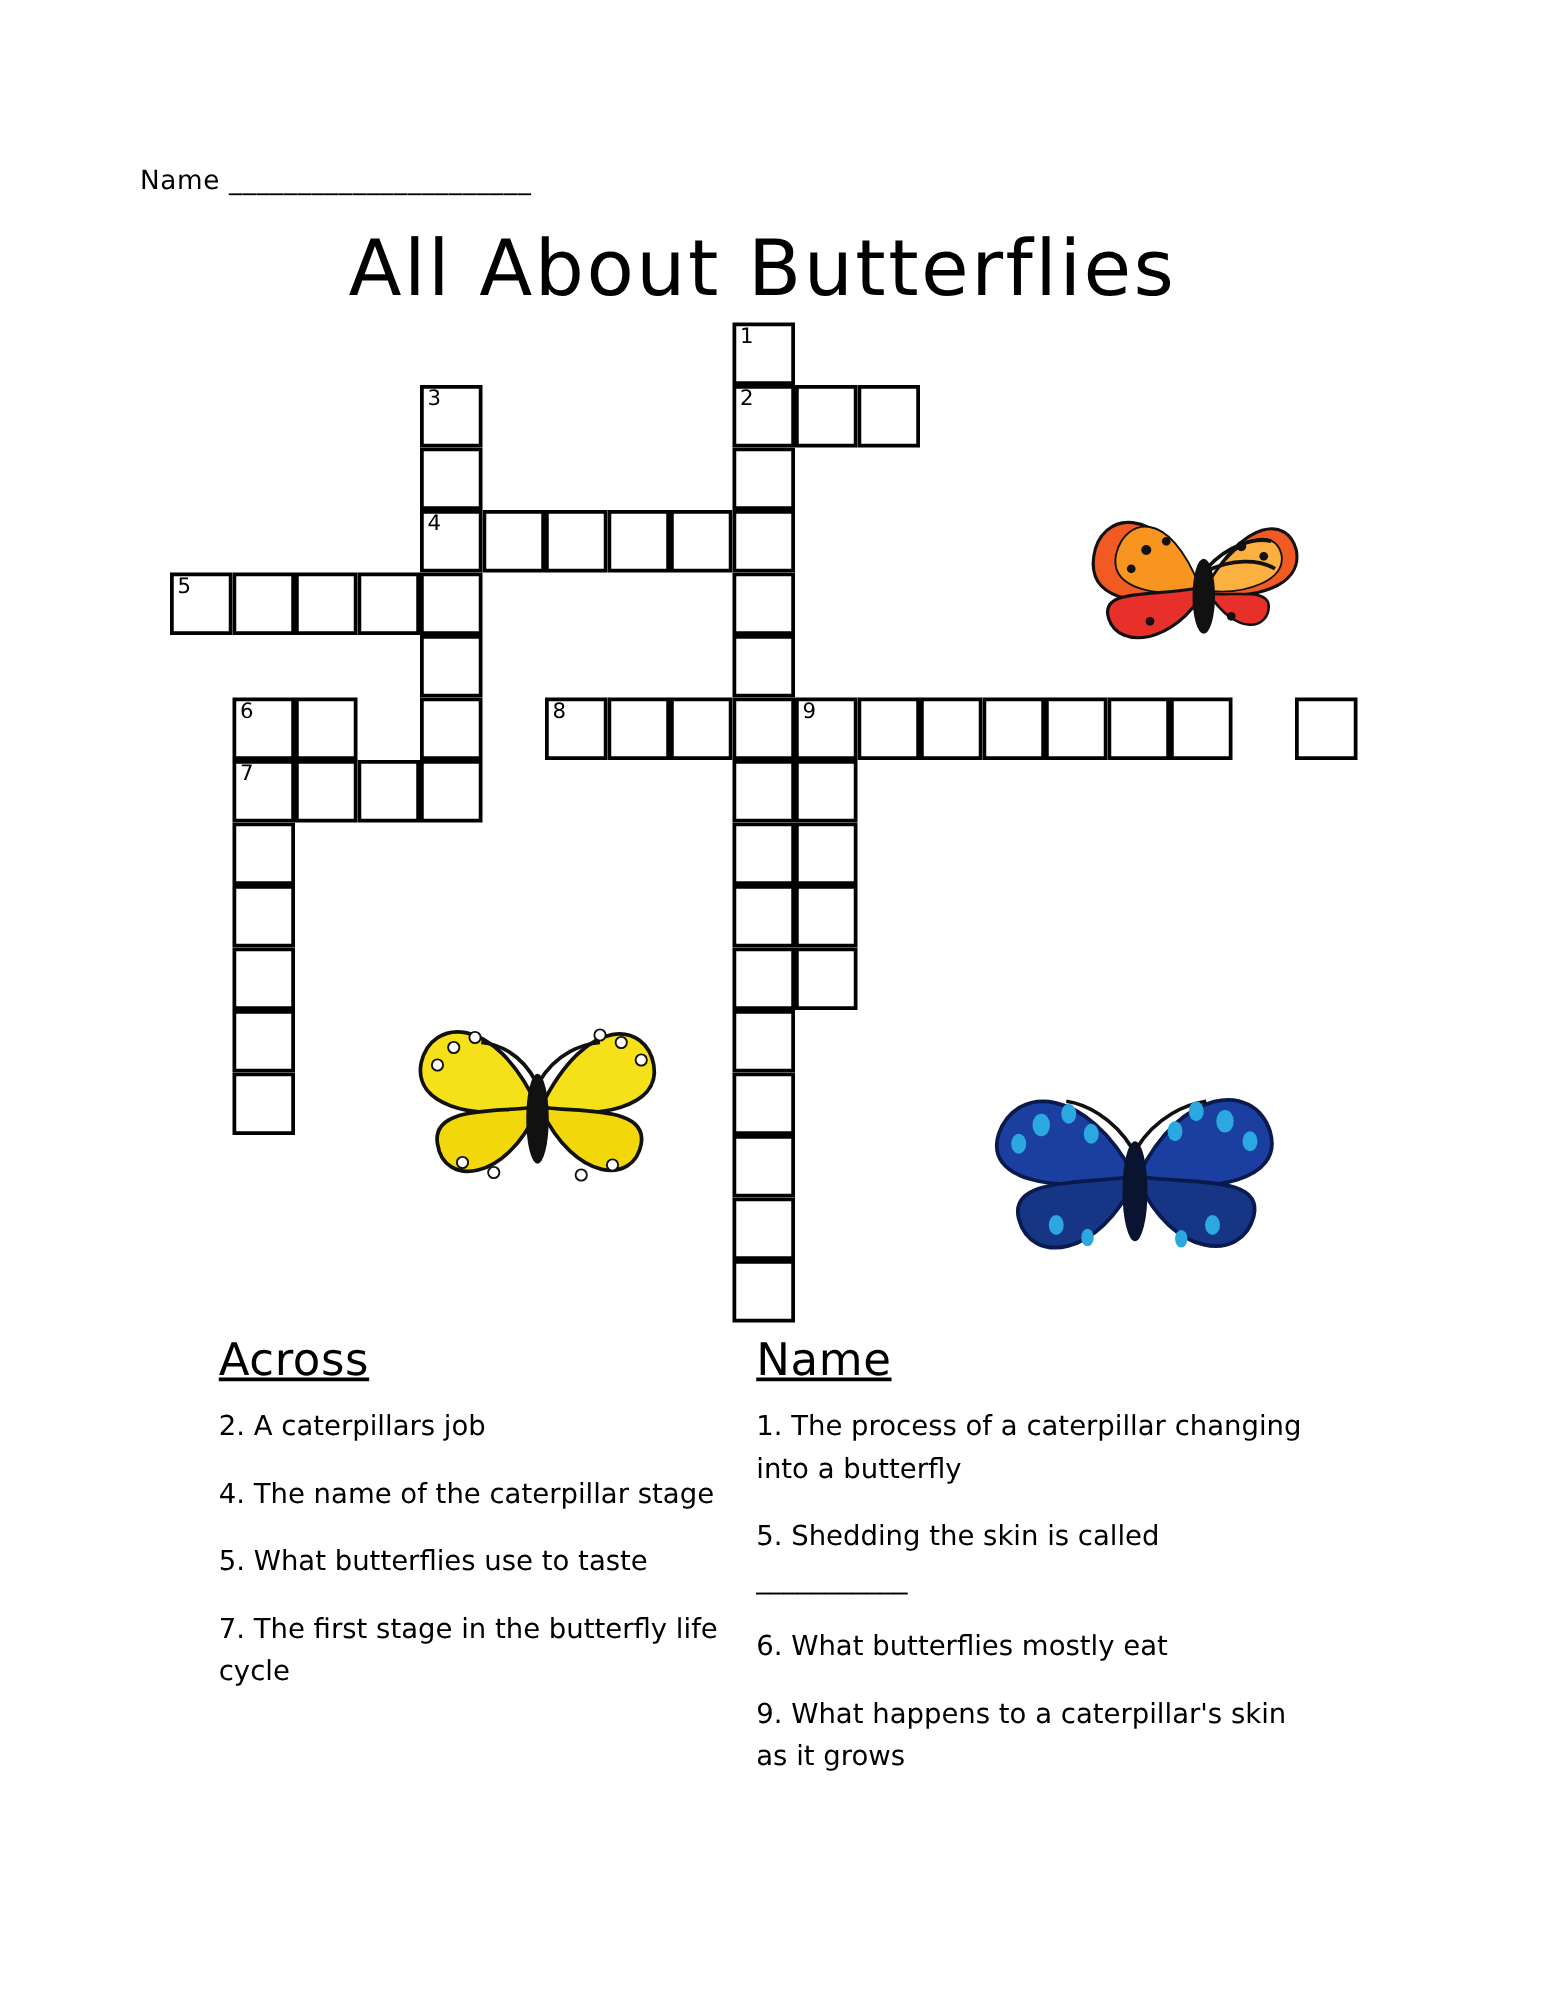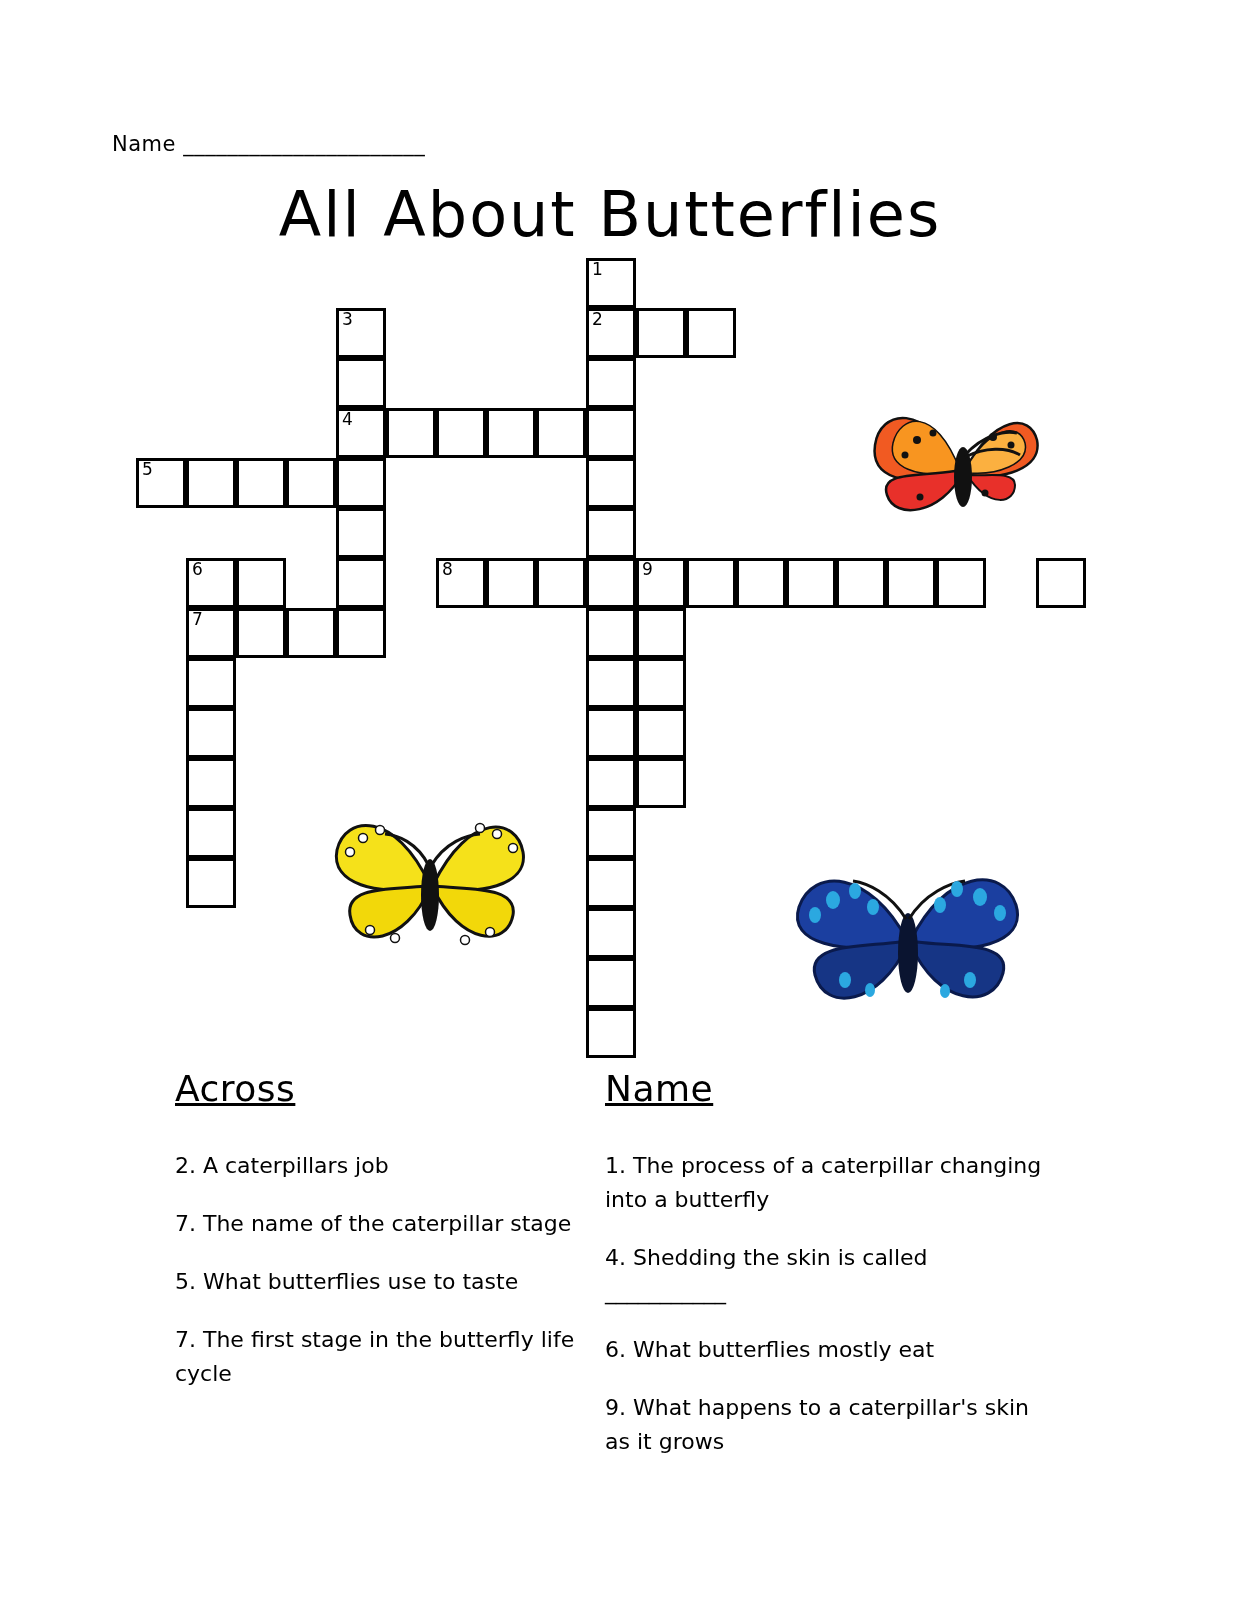--- a/index.html
+++ b/index.html
@@ -74,21 +74,20 @@
     text-decoration: underline;
     letter-spacing: 0.5px;
   }
   .clue-list {
     position: absolute;
     font-size: 22px;
     line-height: 34px;
   }
   .clue-list .clue {
     margin-bottom: 20px;
-    margin-top: 24px;
   }
   #across-heading { left: 175px; top: 1068px; }
   #across-list    { left: 175px; top: 1125px; width: 400px; }
   #down-heading   { left: 605px; top: 1068px; }
   #down-list      { left: 605px; top: 1125px; width: 445px; }
 </style>
 </head>
 <body>
 
 <div id="name-line">Name ______________________</div>
@@ -243,24 +242,24 @@
       <ellipse cx="85" cy="145" rx="5" ry="7" fill="#2BA8E0"></ellipse>
       <ellipse cx="185" cy="135" rx="6" ry="8" fill="#2BA8E0"></ellipse>
       <ellipse cx="160" cy="146" rx="5" ry="7" fill="#2BA8E0"></ellipse>
     </g>
   </svg>
 </div>
 
 <div class="clue-heading" id="across-heading">Across</div>
 <div class="clue-list" id="across-list">
     <div class="clue">2. A caterpillars job</div>
-    <div class="clue">7. The name of the caterpillar stage</div>
+    <div class="clue">4. The name of the caterpillar stage</div>
     <div class="clue">5. What butterflies use to taste</div>
     <div class="clue">7. The first stage in the butterfly life cycle</div>
   </div>
 
 <div class="clue-heading" id="down-heading">Name</div>
 <div class="clue-list" id="down-list">
     <div class="clue">1. The process of a caterpillar changing into a butterfly</div>
-    <div class="clue">4. Shedding the skin is called ___________</div>
+    <div class="clue">5. Shedding the skin is called ___________</div>
     <div class="clue">6. What butterflies mostly eat</div>
     <div class="clue">9. What happens to a caterpillar's skin as it grows</div>
   </div>
 
 </body></html>

